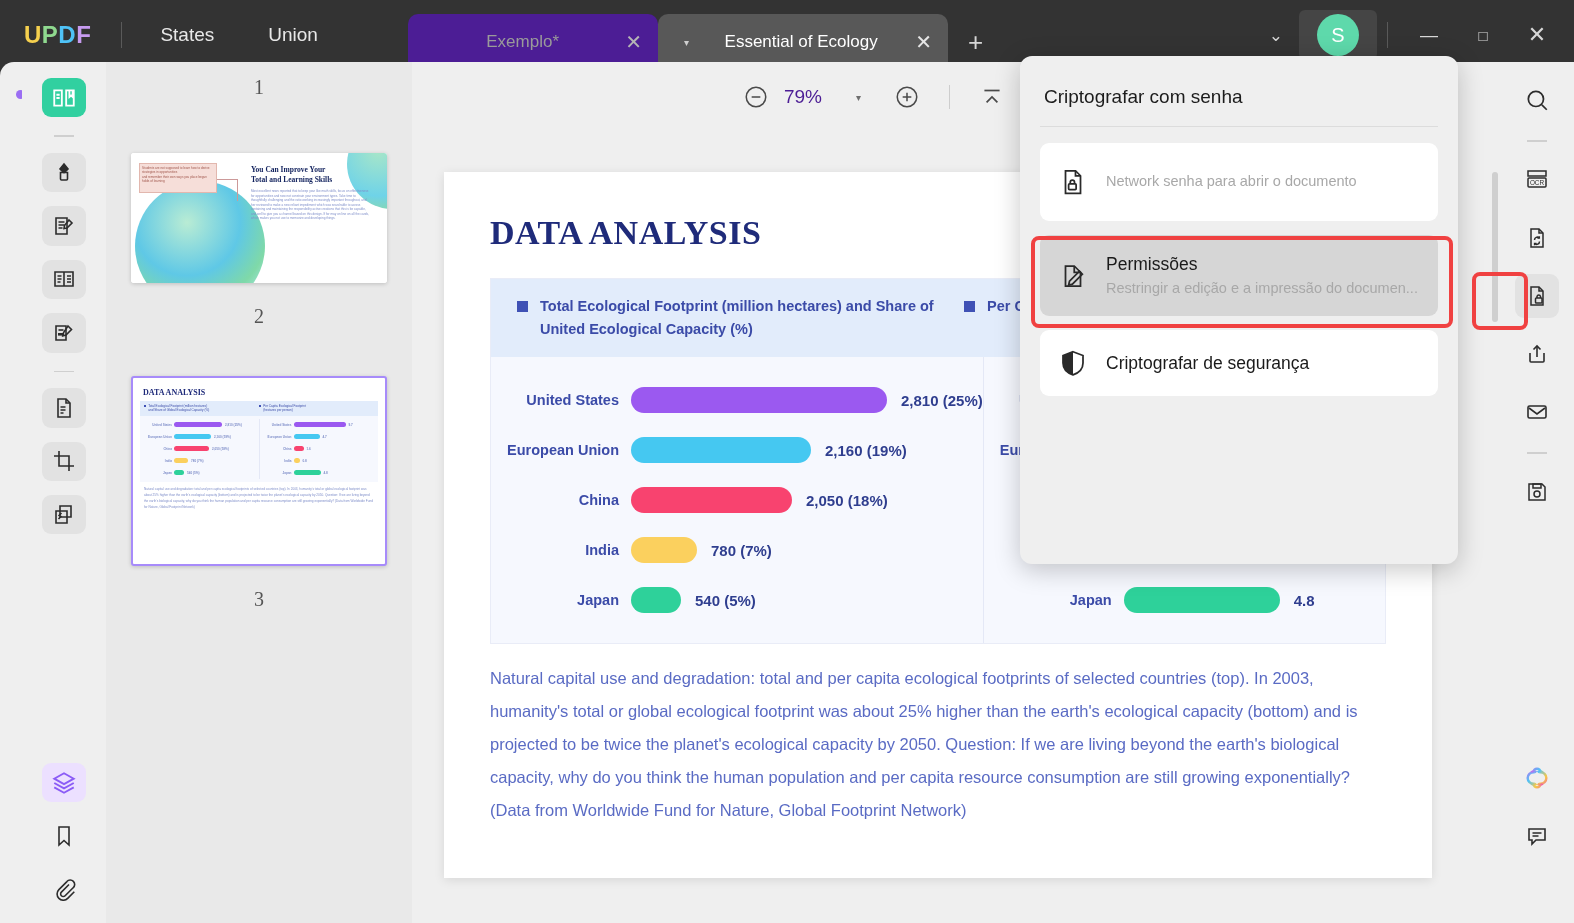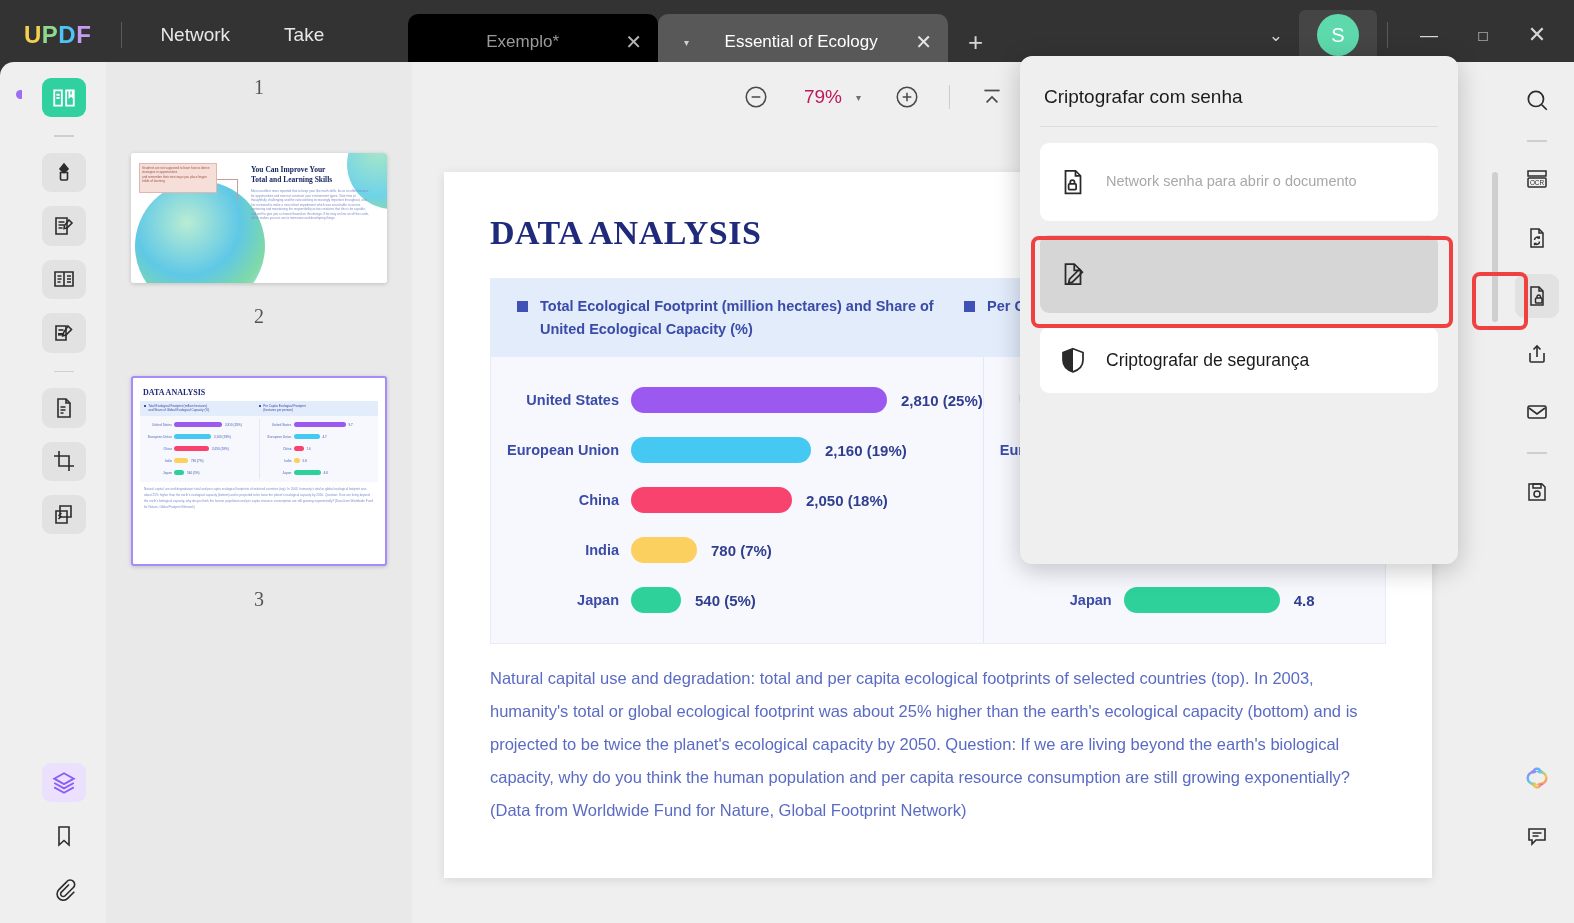--- a/index.html
+++ b/index.html
@@ -28,21 +28,21 @@
   .tb-divider { width:1px; height:26px; background:#5a5a5a; margin: 0 22px 0 30px; }
   .menu-item {
     color:#e8e8e8; font-size:19px; padding: 6px 16px; cursor:pointer;
   }
   .menu-item + .menu-item { margin-left: 22px; }
 
   .tabstrip { position:absolute; left:408px; top:8px; height:62px; display:flex; align-items:flex-end; }
   .tab {
     position: relative; height: 56px; display:flex; align-items:center;
     padding: 0 16px 0 26px; border-radius: 10px 10px 0 0; min-width: 250px;
-    background: #000000; color:#9a9a9a; font-size:17px;
+    background: #4c1d95; color:#9a9a9a; font-size:17px;
   }
   .tab.active { background:#585858; color:#ffffff; min-width:290px; }
   .tab .tab-caret { margin-right: 12px; font-size:10px; color:#cfcfcf; }
   .tab .tab-title { flex:1; text-align:center; white-space:nowrap; overflow:hidden; }
   .tab .tab-close { margin-left:14px; font-size:20px; color:#b5b5b5; cursor:pointer; }
   .tab.active .tab-close { color:#e6e6e6; }
   .tab-add { color:#d6d6d6; font-size:26px; margin-left:20px; margin-bottom:12px; cursor:pointer; }
 
   .win-right { position:absolute; right:0; top:0; height:70px; display:flex; align-items:center; }
   .chev-down { color:#d4d4d4; font-size:17px; padding:10px 16px; cursor:pointer; }
@@ -99,21 +99,21 @@
   .viewer {
     position:absolute; left:412px; top:62px; right:74px; height:861px;
     background:#efefef;
   }
   .toolbar {
     position:absolute; left:0; top:0; right:0; height:70px;
     display:flex; align-items:center; justify-content:center; gap: 8px;
   }
   .tb-btn { width:40px; height:40px; border-radius:50%; display:flex; align-items:center;
             justify-content:center; color:#4a4a4a; font-size:22px; cursor:pointer; }
-  .zoom-val { font-size:19px; color:#be185d; min-width:58px; text-align:right; cursor:default; }
+  .zoom-val { font-size:19px; color:#4c1d95; min-width:58px; text-align:left; cursor:default; }
   .caret-sm { font-size:10px; color:#6e6e6e; margin: 0 18px 0 6px; cursor:pointer; }
   .tb-vsep { width:1px; height:24px; background:#cdcdcd; margin:0 14px; }
   .page-box {
     width:58px; height:42px; background:#fff; border:1px solid #ddd; border-radius:7px;
     display:flex; align-items:center; justify-content:center; font-size:20px; color:#1a1a1a;
     margin-left: 26px;
   }
 
   
   .page {
@@ -185,22 +185,22 @@
 <div id="app">
 
   <div class="titlebar">
     <div class="logo">
       <span>U</span>
         <span>P</span>
         <span>D</span>
         <span>F</span>
     </div>
     <div class="tb-divider"></div>
-    <div class="menu-item">Network</div>
-    <div class="menu-item">Take</div>
+    <div class="menu-item">States</div>
+    <div class="menu-item">Union</div>
 
     <div class="tabstrip">
       <div class="tab">
         <div class="tab-title">Exemplo*</div>
         <div class="tab-close">✕</div>
       </div>
       <div class="tab active">
         <div class="tab-caret">▾</div>
         <div class="tab-title">Essential of Ecology</div>
         <div class="tab-close">✕</div>
@@ -619,20 +619,24 @@
     </div>
 
     <div class="panel-item selected">
       <div class="pi-icon">
         <svg width="30" height="30" viewBox="0 0 24 24" fill="none" stroke="currentColor" stroke-width="1.4">
           <path d="M6 4h7l5 5v11H6z"></path>
             <path d="M13 4v5h5"></path>
             <path d="M19.5 10.5l-8 8-3 .7.7-3 8-8z"></path>
         </svg>
       </div>
+      <div>
+        <div class="pi-title">Permissões</div>
+        <div class="pi-sub">Restringir a edição e a impressão do documen...</div>
+      </div>
     </div>
 
 
     <div class="panel-item single">
       <div class="pi-icon">
         <svg width="30" height="30" viewBox="0 0 24 24" fill="none" stroke="currentColor" stroke-width="1.4">
           <path d="M12 3l8 3v6c0 5-3.6 8-8 9.5C7.6 20 4 17 4 12V6z"></path>
           <path d="M12 3v18.5" stroke="none"></path>
           <path d="M12 3l-8 3v6c0 5 3.6 8 8 9.5z" fill="currentColor" stroke="none"></path>
         </svg>

